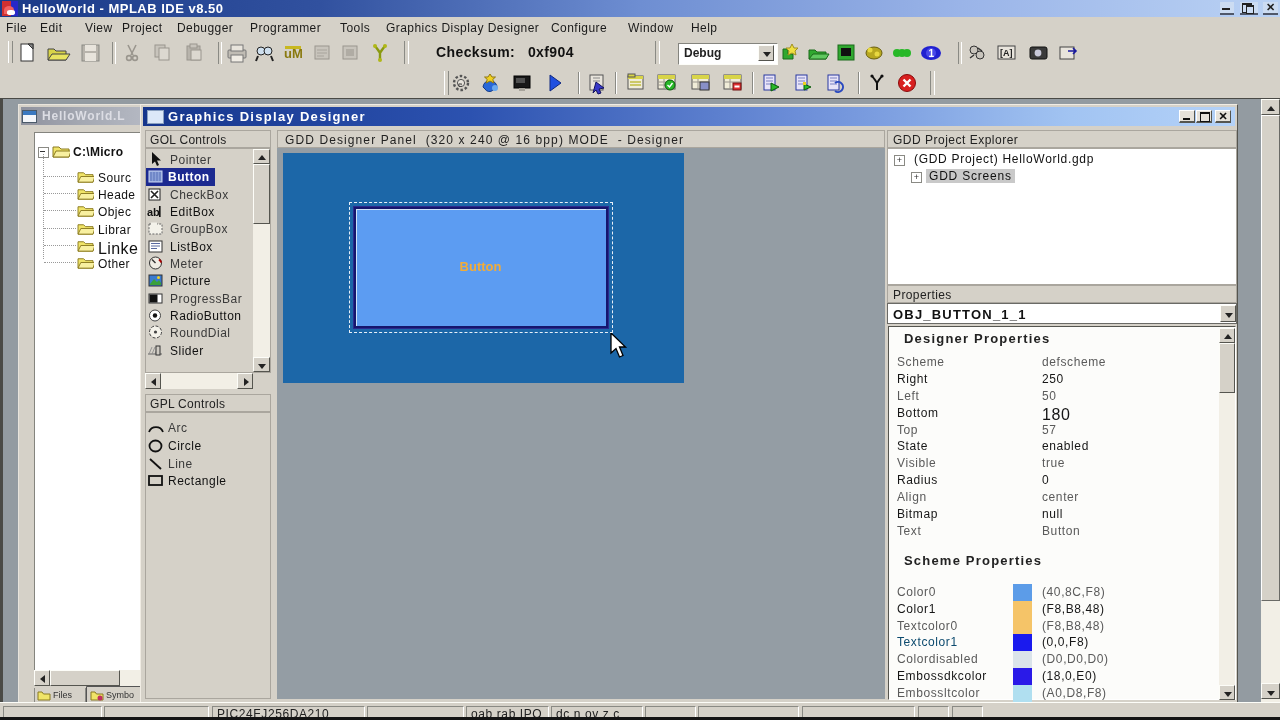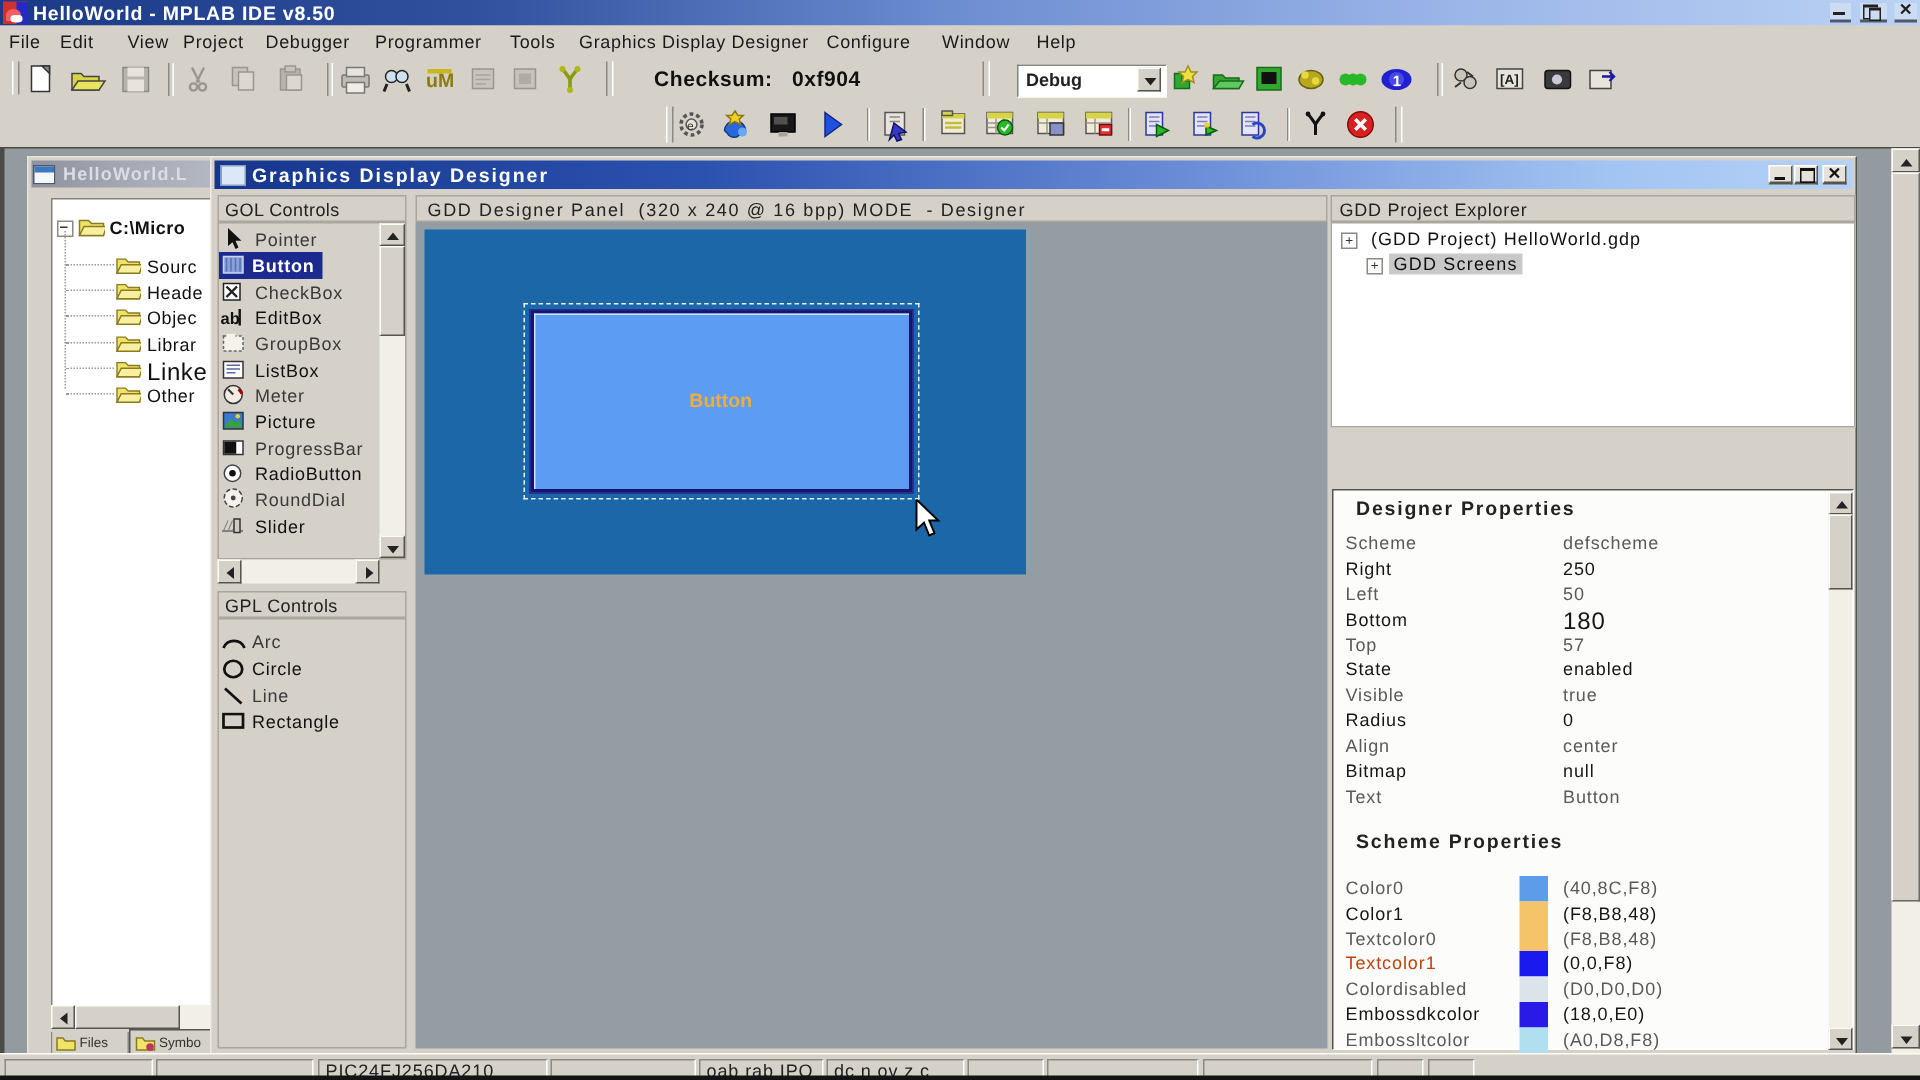--- a/index.html
+++ b/index.html
@@ -539,21 +539,30 @@
 
   <div class="abs" style="left:746px;top:25px;width:350px;height:18px;background:#d5d1c8;border:1px solid #aaa69e;box-sizing:border-box;">
     <div class="abs" style="left:5px;top:2px;font-size:12px;color:#222;letter-spacing:0.5px;">GDD Project Explorer</div>
   </div>
   <div class="abs" style="left:746px;top:43px;width:350px;height:137px;background:#ffffff;border:1px solid #aaa69e;box-sizing:border-box;">
     <div class="abs" style="left:6px;top:6px;width:9px;height:9px;border:1px solid #8a8a84;font-size:9px;line-height:8px;text-align:center;color:#333;">+</div>
     <div class="abs" style="left:26px;top:3px;font-size:12px;color:#111;letter-spacing:0.7px;white-space:nowrap;">(GDD Project) HelloWorld.gdp</div>
     <div class="abs" style="left:23px;top:23px;width:9px;height:9px;border:1px solid #8a8a84;font-size:9px;line-height:8px;text-align:center;color:#333;">+</div>
     <div class="abs" style="left:38px;top:20px;font-size:12px;color:#111;background:#c9c9c9;padding:0 3px;letter-spacing:0.8px;white-space:nowrap;">GDD Screens</div>
   </div>
-
+  <div class="abs" style="left:746px;top:180px;width:350px;height:18px;background:#d5d1c8;border:1px solid #aaa69e;box-sizing:border-box;">
+    <div class="abs" style="left:5px;top:2px;font-size:12px;color:#222;letter-spacing:0.4px;">Properties</div>
+  </div>
+
+  <div class="abs" style="left:746px;top:198px;width:350px;height:21px;background:#fff;border:1px solid #6a6a66;box-sizing:border-box;">
+    <div class="abs" style="left:5px;top:3px;font-size:13px;font-weight:bold;color:#111;letter-spacing:1.2px;">OBJ_BUTTON_1_1</div>
+    <div class="abs btn" style="left:332px;top:1px;width:16px;height:17px;">
+        <div class="abs" style="left:4px;top:7px;width:0;height:0;border:4px solid transparent;border-top:5px solid #222;"></div>
+      </div>
+  </div>
 
   <div class="abs" style="left:747px;top:221px;width:348px;height:374px;background:#fcfcfa;border:1px solid #55554f;border-right-color:#fff;border-bottom-color:#fff;box-sizing:border-box;" id="propsbox">
     <div class="abs" style="left:330px;top:1px;width:16px;height:372px;background:#f2efe6;">
       <div class="abs btn" style="left:0;top:0;width:16px;height:15px;">
           <div class="abs" style="left:4px;top:5px;width:0;height:0;border:4px solid transparent;border-bottom:5px solid #222;border-top:none;"></div>
         </div>
       <div class="abs btn" style="left:0;top:357px;width:16px;height:15px;">
           <div class="abs" style="left:4px;top:6px;width:0;height:0;border:4px solid transparent;border-top:5px solid #222;border-bottom:none;"></div>
         </div>
       <div class="abs btn" style="left:0;top:15px;width:16px;height:50px;"></div>
@@ -585,21 +594,21 @@
 <div class="abs" style="left:15px;top:226px;font-size:13px;font-weight:bold;color:#222;letter-spacing:1.2px;">Scheme Properties</div>
 <div class="abs" style="left:8px;top:258px;font-size:12px;color:#5a5a5a;letter-spacing:0.6px;">Color0</div>
 <div class="abs" style="left:124px;top:257px;width:19px;height:17px;background:#5c9ce8;"></div>
 <div class="abs" style="left:153px;top:258px;font-size:12px;color:#5a5a5a;letter-spacing:0.6px;">(40,8C,F8)</div>
 <div class="abs" style="left:8px;top:275px;font-size:12px;color:#161616;letter-spacing:0.6px;">Color1</div>
 <div class="abs" style="left:124px;top:274px;width:19px;height:17px;background:#f5c468;"></div>
 <div class="abs" style="left:153px;top:275px;font-size:12px;color:#161616;letter-spacing:0.6px;">(F8,B8,48)</div>
 <div class="abs" style="left:8px;top:292px;font-size:12px;color:#5a5a5a;letter-spacing:0.6px;">Textcolor0</div>
 <div class="abs" style="left:124px;top:291px;width:19px;height:17px;background:#f5c468;"></div>
 <div class="abs" style="left:153px;top:292px;font-size:12px;color:#5a5a5a;letter-spacing:0.6px;">(F8,B8,48)</div>
-<div class="abs" style="left:8px;top:308px;font-size:12px;color:#c2410c;letter-spacing:0.6px;">Textcolor1</div>
+<div class="abs" style="left:8px;top:308px;font-size:12px;color:#0c4a6e;letter-spacing:0.6px;">Textcolor1</div>
 <div class="abs" style="left:124px;top:307px;width:19px;height:17px;background:#1a1aee;"></div>
 <div class="abs" style="left:153px;top:308px;font-size:12px;color:#161616;letter-spacing:0.6px;">(0,0,F8)</div>
 <div class="abs" style="left:8px;top:325px;font-size:12px;color:#5a5a5a;letter-spacing:0.6px;">Colordisabled</div>
 <div class="abs" style="left:124px;top:324px;width:19px;height:17px;background:#dbe4ea;"></div>
 <div class="abs" style="left:153px;top:325px;font-size:12px;color:#5a5a5a;letter-spacing:0.6px;">(D0,D0,D0)</div>
 <div class="abs" style="left:8px;top:342px;font-size:12px;color:#161616;letter-spacing:0.6px;">Embossdkcolor</div>
 <div class="abs" style="left:124px;top:341px;width:19px;height:17px;background:#2a1ae8;"></div>
 <div class="abs" style="left:153px;top:342px;font-size:12px;color:#161616;letter-spacing:0.6px;">(18,0,E0)</div>
 <div class="abs" style="left:8px;top:359px;font-size:12px;color:#5a5a5a;letter-spacing:0.6px;">Embossltcolor</div>
 <div class="abs" style="left:124px;top:358px;width:19px;height:17px;background:#b0dff0;"></div>

